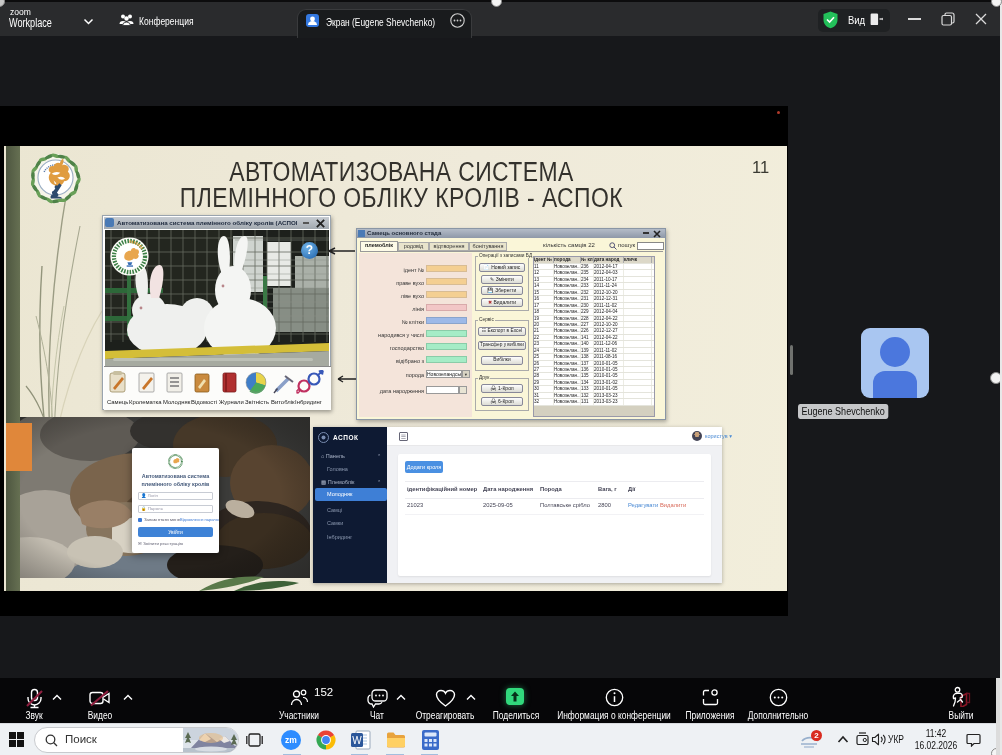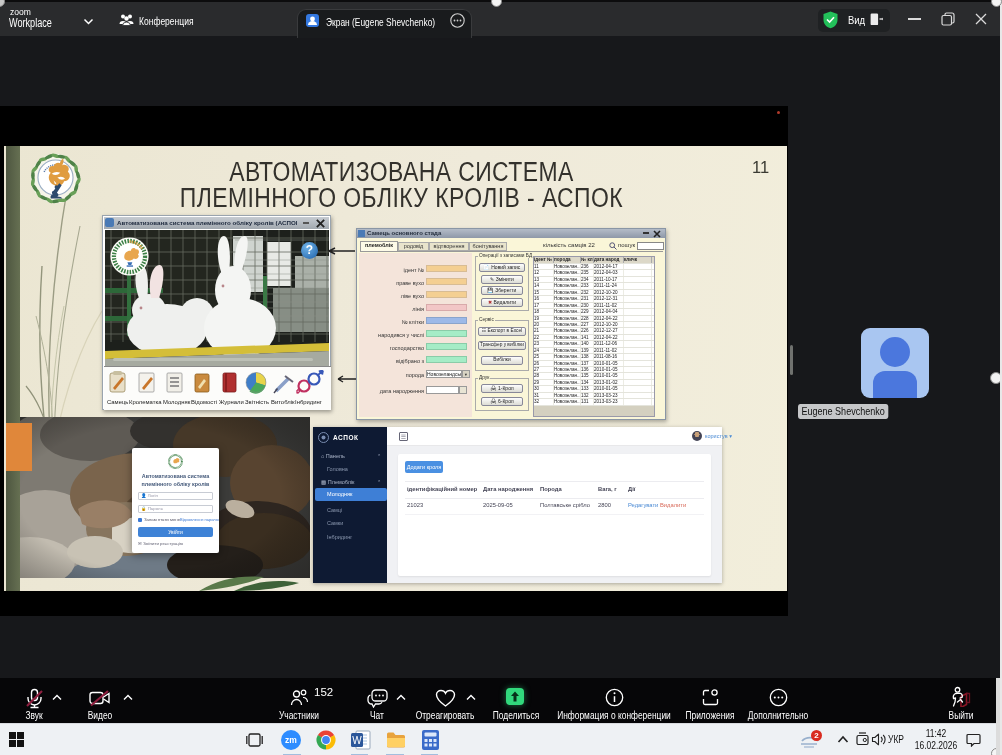--- a/index.html
+++ b/index.html
@@ -702,20 +702,39 @@
 
   <div class="abs" id="taskbar" style="left:0;top:723px;width:1002px;height:32px;background:#eef1f4;border-top:1px solid #d8dade;">
 
     <svg class="abs" style="left:9px;top:8px" width="15" height="15" viewBox="0 0 15 15">
       <rect x="0" y="0" width="7" height="7" fill="#111"></rect>
         <rect x="8" y="0" width="7" height="7" fill="#111"></rect>
       <rect x="0" y="8" width="7" height="7" fill="#111"></rect>
         <rect x="8" y="8" width="7" height="7" fill="#111"></rect>
     </svg>
 
+    <div class="abs" style="left:34px;top:3px;width:205px;height:26px;background:#fff;border:1px solid #c8cace;border-radius:13px;overflow:hidden;">
+      <svg class="abs" style="left:10px;top:6px" width="13" height="13" viewBox="0 0 13 13">
+          <circle cx="5.5" cy="5.5" r="4.3" stroke="#333" stroke-width="1.3" fill="none"></circle>
+          <path d="M8.8 8.8 L12 12" stroke="#333" stroke-width="1.3"></path>
+        </svg>
+      <div class="abs" style="left:30px;top:5px;font-size:11.5px;color:#333;">Поиск</div>
+      <svg class="abs" style="left:148px;top:0" width="57" height="26" viewBox="0 0 57 26">
+        <rect width="57" height="26" fill="#dee4ea"></rect>
+        <rect width="57" height="12" fill="#ccd4de"></rect>
+        <path d="M8 20 L22 5 L34 14 L42 8 L52 18 L57 15 V26 H0 Z" fill="#8084a0"></path>
+        <path d="M16 12 L22 5 L28 11 L22 14 Z" fill="#f4f2ee"></path>
+        <path d="M36 11 L42 8 L47 13 L41 15 Z" fill="#ece8e4"></path>
+        <ellipse cx="28" cy="10" rx="12" ry="5" fill="#e8b87c" opacity="0.55"></ellipse>
+        <path d="M2 10 l3 -6 l3 6 l-2 0 l2 5 l-3 -1 l-3 1 l2 -5 z" fill="#5a6a52"></path>
+        <path d="M48 12 l3 -6 l3 6 l-2 0 l2 5 l-3 -1 l-3 1 l2 -5 z" fill="#5a6a52"></path>
+        <rect x="0" y="20" width="57" height="6" fill="#b8c2cc"></rect>
+        <ellipse cx="28" cy="21" rx="16" ry="2.5" fill="#d8dde4"></ellipse>
+      </svg>
+    </div>
 
     <svg class="abs" style="left:246px;top:8px" width="17" height="16" viewBox="0 0 17 16">
       <rect x="3" y="2" width="11" height="12" rx="1.5" stroke="#222" stroke-width="1.3" fill="none"></rect>
       <path d="M0.8 4 v8 M16.2 4 v8" stroke="#222" stroke-width="1.3"></path>
     </svg>
 
     <div class="abs" style="left:281px;top:6px;width:20px;height:20px;border-radius:50%;background:#2d8cff;color:#fff;font-size:8.5px;font-weight:bold;text-align:center;line-height:20px;">zm</div>
 
     <svg class="abs" style="left:316px;top:6px" width="20" height="20" viewBox="0 0 20 20">
       <path d="M1.77 5.25 A9.5 9.5 0 0 1 18.23 5.25 L10 10 Z" fill="#ea4335"></path>

